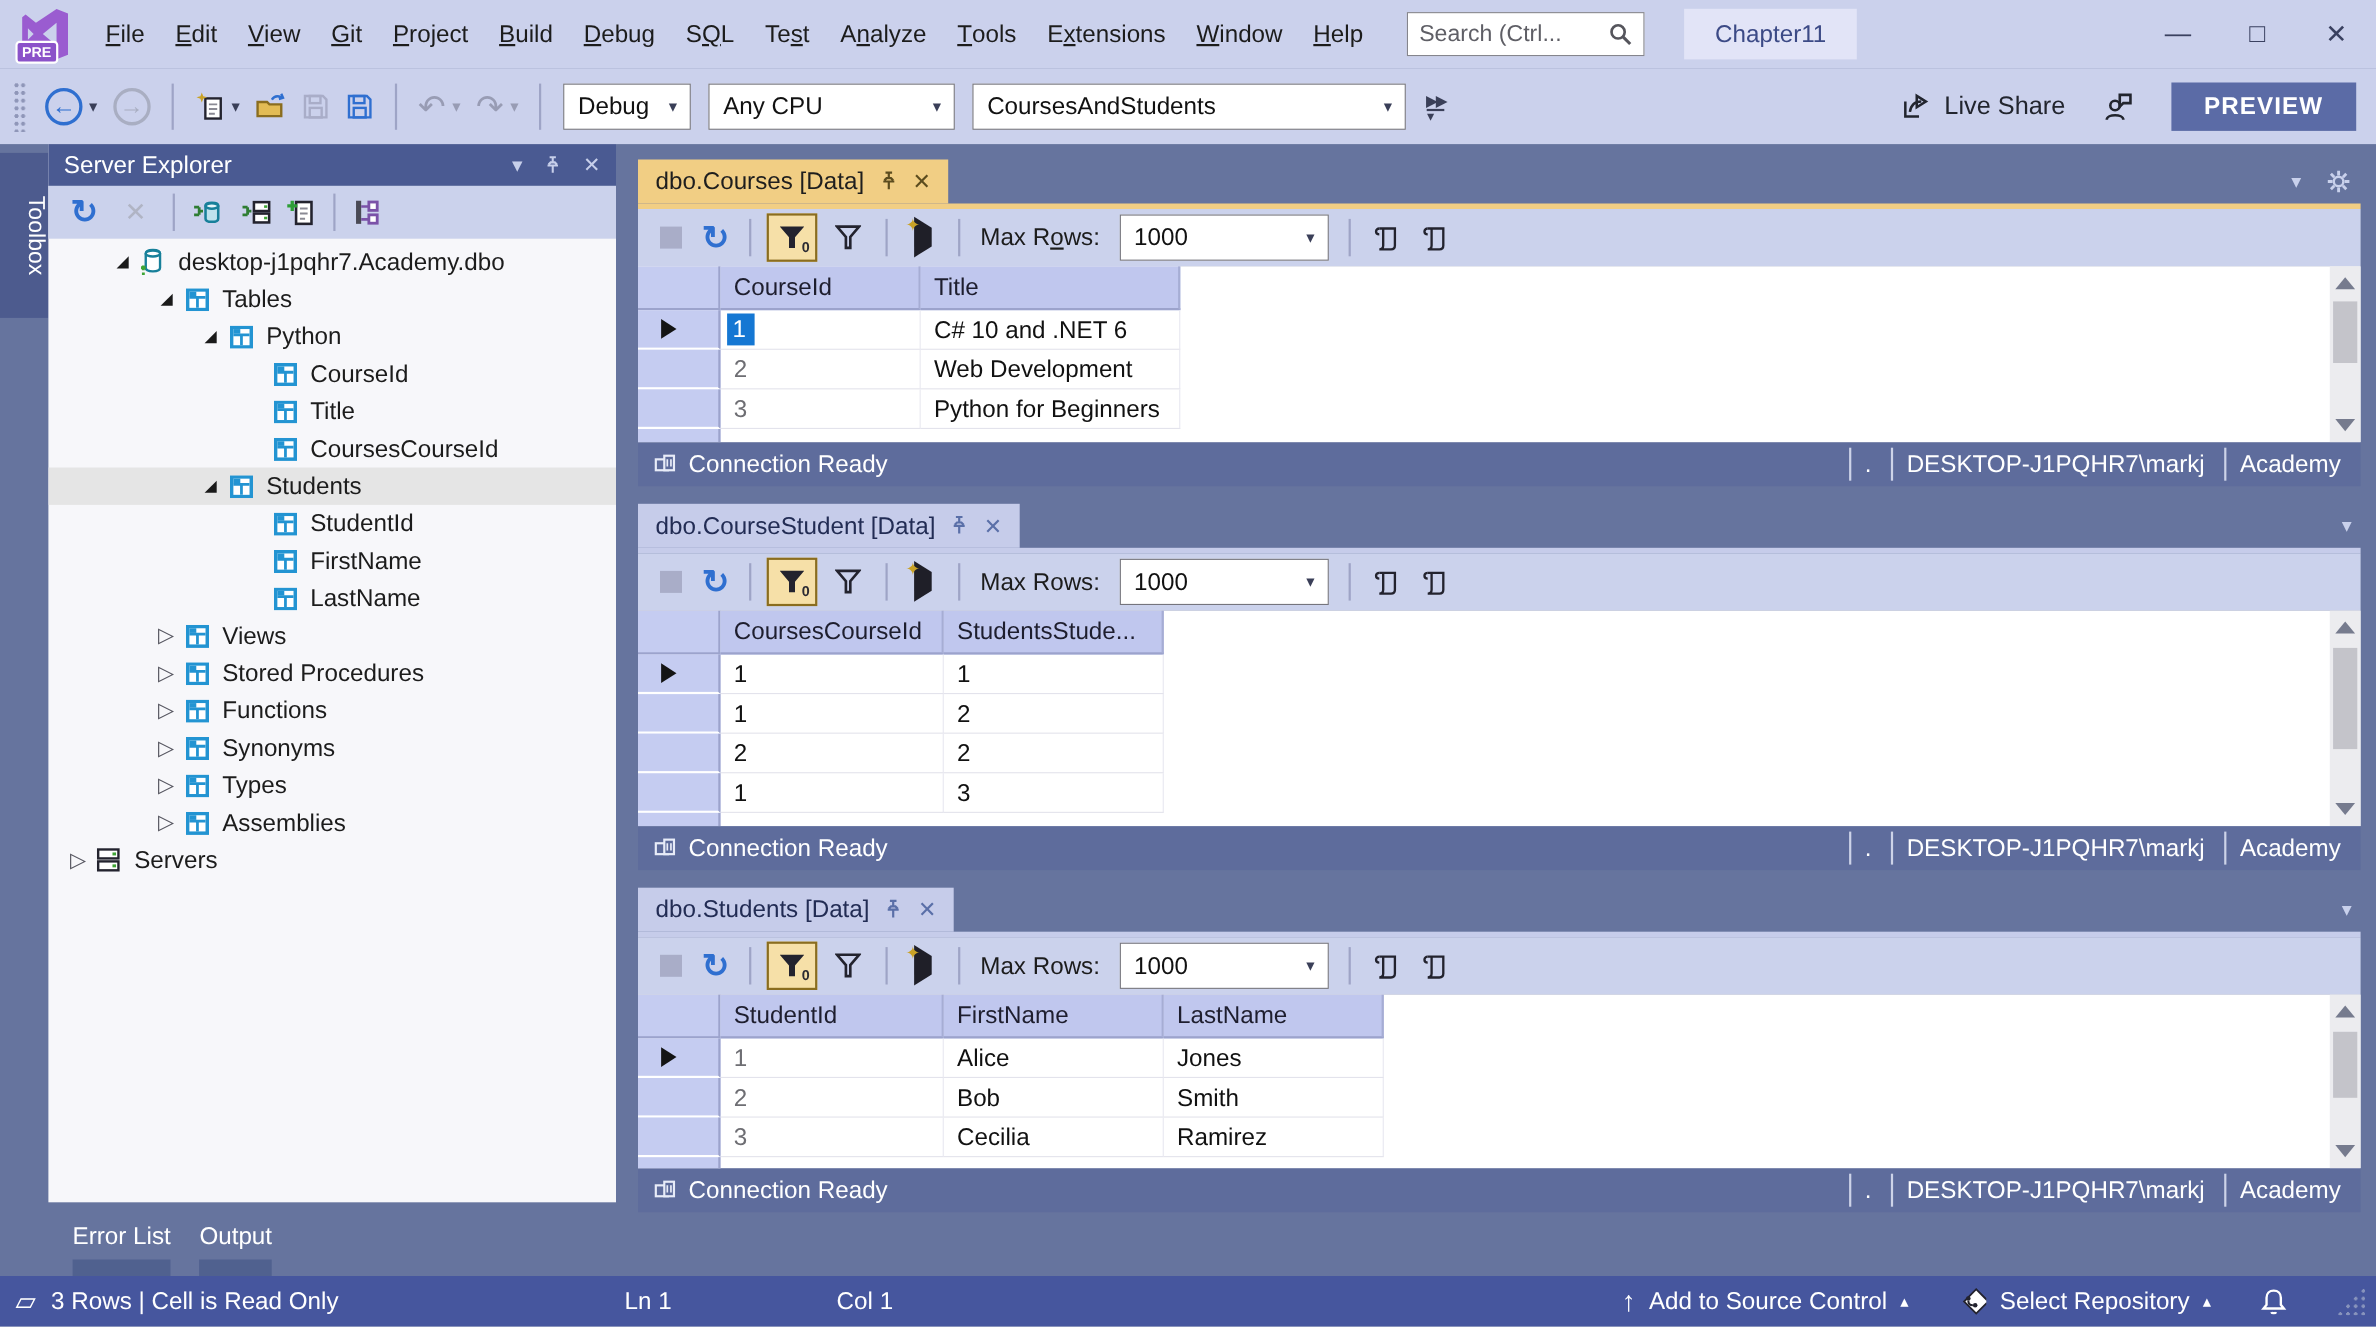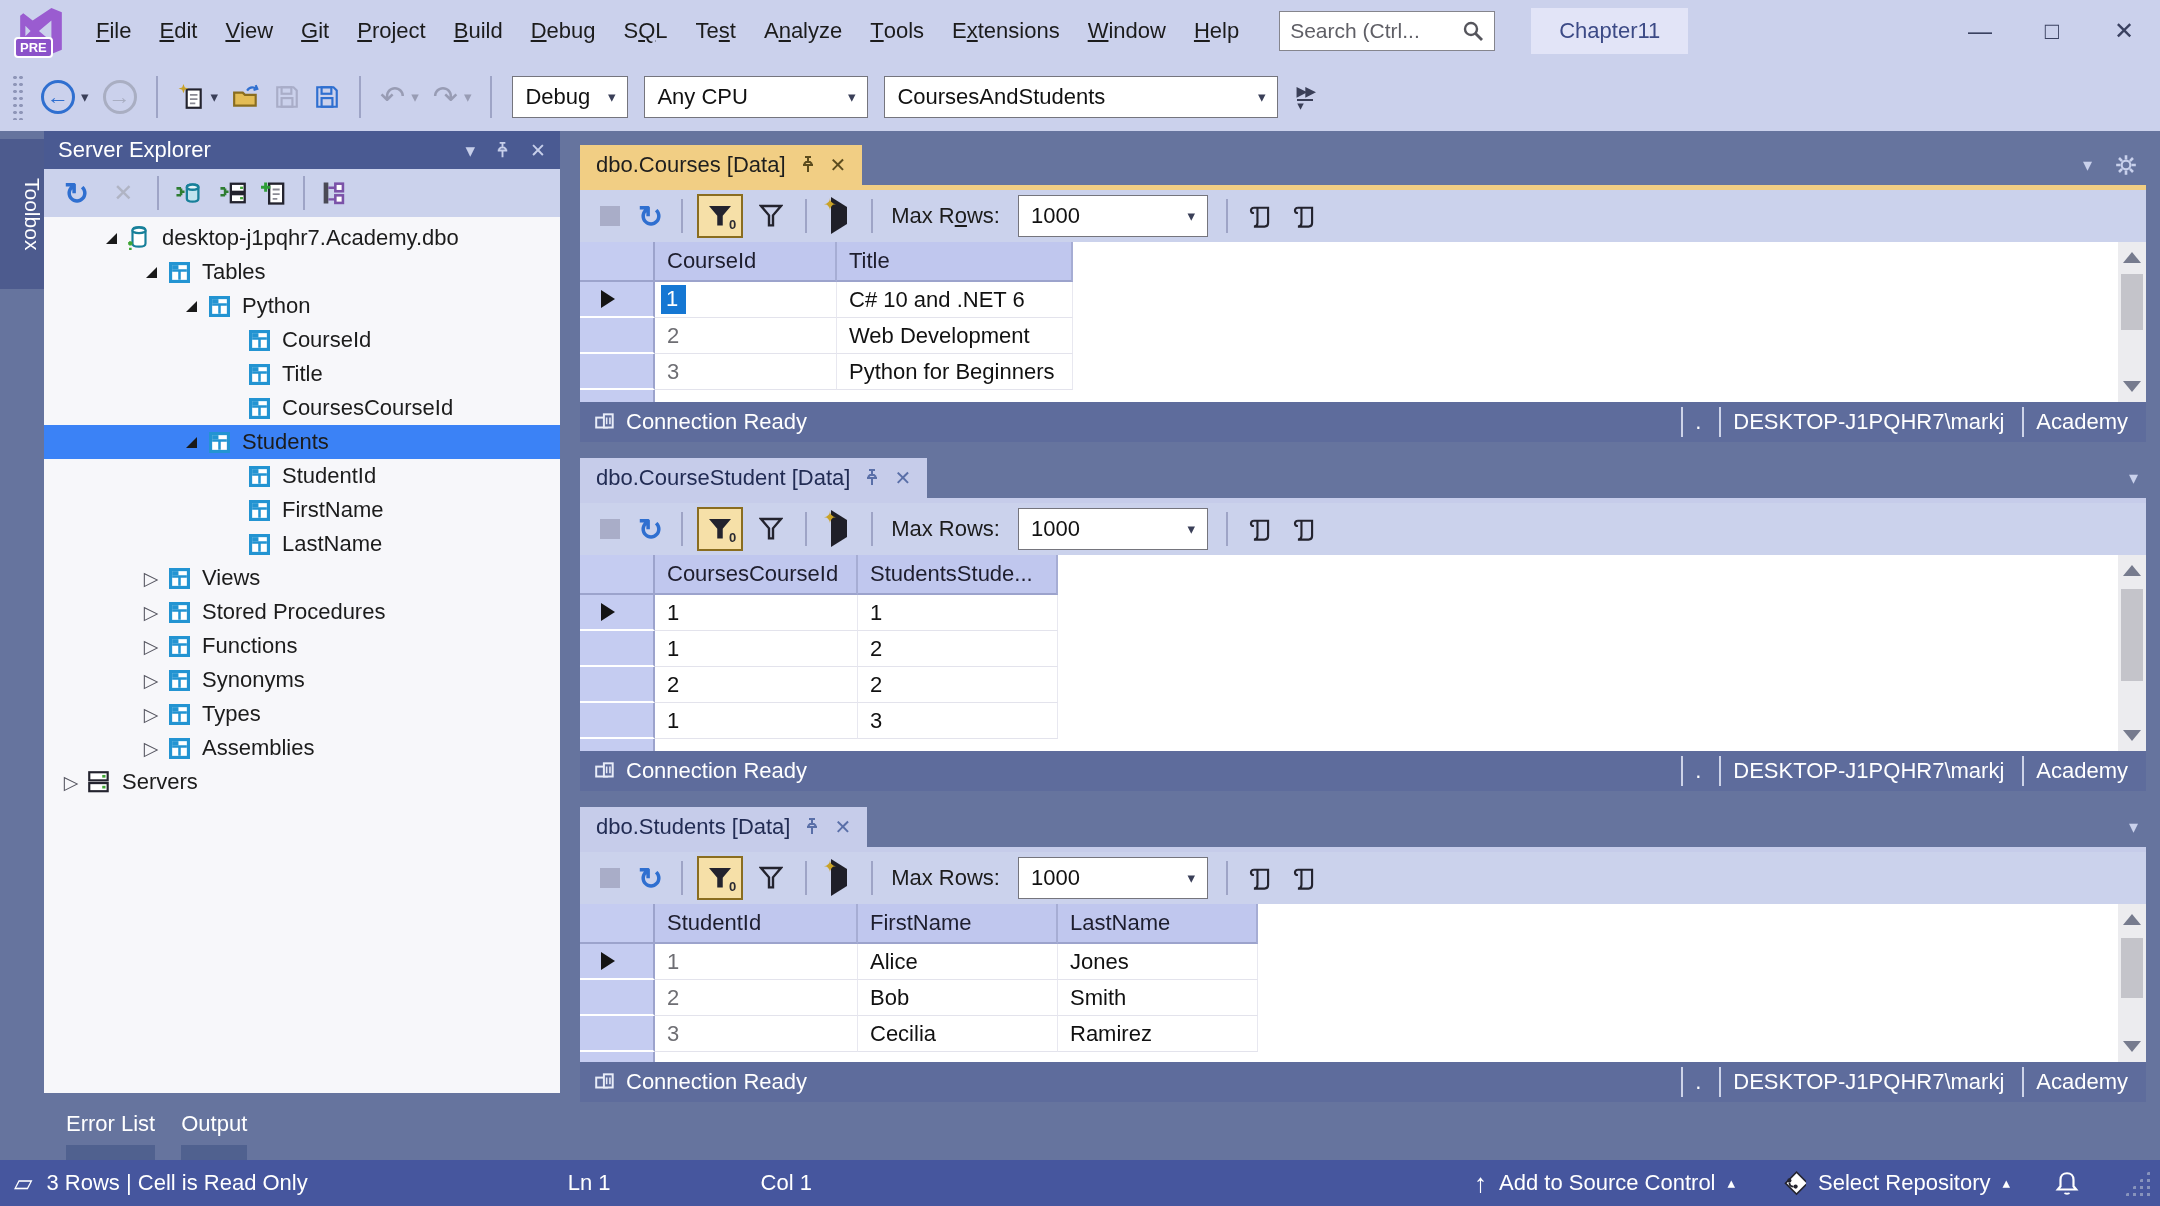--- a/index.html
+++ b/index.html
@@ -56,21 +56,21 @@
   .se-title { height:38px; background:#4A5A92; color:#fff; font-size:22px; display:flex; align-items:center;
     padding:0 14px; flex:none; }
   .se-title-icons { margin-left:auto; display:flex; align-items:center; gap:18px; color:#C7CFEA; font-size:19px; }
   .se-toolbar { height:48px; background:#CBD2EC; display:flex; align-items:center; padding:0 10px; flex:none; gap:4px; }
   .se-toolbar .refresh { color:#2F6FD0; font-size:30px; font-weight:bold; padding:0 10px; }
   .se-toolbar .xgray { color:#B0B4C4; font-size:24px; padding:0 10px; }
   .se-sep { width:2px; height:34px; background:#9EA4C6; margin:0 10px; }
   .se-tree { flex:1; overflow:hidden; padding-top:4px; }
   .tree-row { height:34px; display:flex; align-items:center; font-size:22px;
     padding-left:calc(14px + var(--lvl)*40px); }
-  .tree-row.sel { background:#3b82f6; }
+  .tree-row.sel { background:#e5e5e5; }
   .expander { width:26px; flex:none; display:flex; align-items:center; justify-content:center; }
   .exp-open { width:0; height:0; border-bottom:11px solid #1A1A1A; border-left:11px solid transparent; }
   .exp-closed { color:#55555F; font-size:19px; }
   .ticon { width:30px; flex:none; display:flex; align-items:center; justify-content:center; margin-right:8px; }
   .tlabel { white-space:nowrap; }
 
   .panel-tabs { flex:1; display:flex; gap:14px; padding:18px 0 0 60px; }
   .panel-tab { color:#fff; font-size:22px; display:flex; flex-direction:column; gap:8px; padding:0 6px; }
   .ptab-underline { height:16px; background:#50618F; }
 
@@ -412,20 +412,36 @@
         <span class="caret">▾</span>
       </div>
     <div class="combo" style="width:394px">
         <span>CoursesAndStudents</span>
         <span class="caret">▾</span>
       </div>
     <div class="overflow-btn">
       <span class="chv">▶▶</span>
         <span class="bar">▾</span>
     </div>
+    <div class="tb-right">
+      <div class="liveshare">
+        <span>
+            <svg class="ic" width="27" height="27">
+              <use href="#i-share"></use>
+            </svg>
+          </span>
+        <span>Live Share</span>
+      </div>
+      <span>
+          <svg class="ic" width="28" height="28">
+            <use href="#i-person"></use>
+          </svg>
+        </span>
+      <div class="preview-btn">PREVIEW</div>
+    </div>
   </div>
 
   <div class="main">
     <div class="left-col">
       <div class="left-row">
         <div class="toolbox-strip">
           <div class="toolbox-tab">Toolbox</div>
         </div>
 
         <div class="se-panel">

